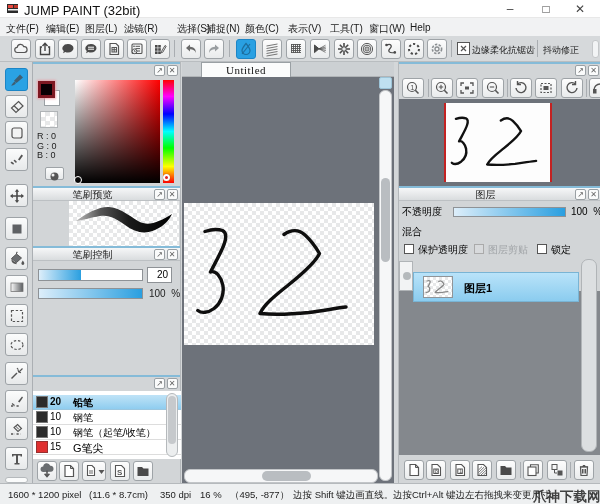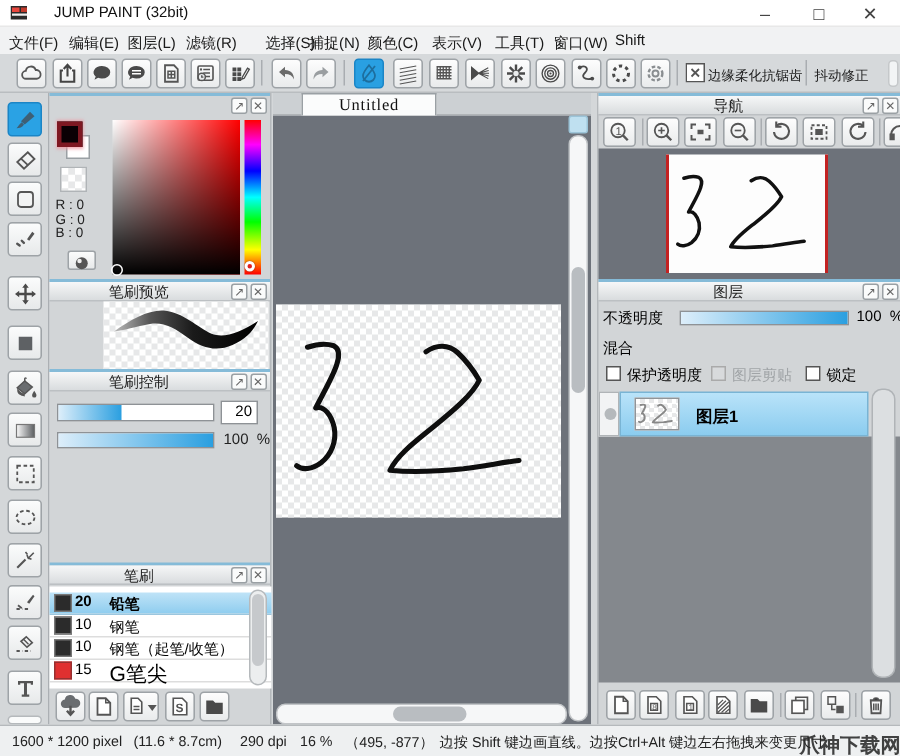--- a/index.html
+++ b/index.html
@@ -1,21 +1,21 @@
 <!DOCTYPE html>
 <html><head>
 <meta charset="utf-8">
 <style>
 * { margin:0; padding:0; box-sizing:border-box; }
 html,body { width:600px; height:504px; overflow:hidden; }
 body { font-family:"Liberation Sans", sans-serif; position:relative; background:#d4d7d9; }
 .abs { position:absolute; }
 
 #titlebar { left:0; top:0; width:600px; height:18px; background:#ffffff; border-bottom:1px solid #e8e8e8; }
-#titlebar .ttext { left:36px; top:3px; font-size:10px; color:#111; }
+#titlebar .ttext { left:24px; top:3px; font-size:13px; color:#111; }
 .wbtn { top:2px; font-size:12px; color:#444; width:14px; text-align:center; }
 #menubar { left:0; top:18px; width:600px; height:18px; background:#f1f2f3; }
 .mitem { top:4px; font-size:10px; color:#1a1a1a; white-space:nowrap; }
 #toolbar { left:0; top:36px; width:600px; height:26px; background:#d6d9db; border-bottom:1px solid #b9bdc0; }
 .tbtn { top:3px; width:20px; height:20px; background:linear-gradient(#fdfdfd,#e9ebec); border:1px solid #9ea3a7; border-radius:3px; }
 .tbtn svg { position:absolute; left:1px; top:1px; }
 .tbtn.sel { background:#29a0e2; border-color:#1b85c6; }
 .tsep { top:4px; width:1px; height:17px; background:#a9adb1; }
 
 #tools { left:0; top:62px; width:33px; height:421px; background:#d4d7d9; border-right:1px solid #abafb3; }
@@ -63,21 +63,21 @@
   <span class="abs mitem" style="left:6px">文件(F)</span>
   <span class="abs mitem" style="left:46px">编辑(E)</span>
   <span class="abs mitem" style="left:85px">图层(L)</span>
   <span class="abs mitem" style="left:124px">滤镜(R)</span>
   <span class="abs mitem" style="left:177px">选择(S)</span>
   <span class="abs mitem" style="left:206px">捕捉(N)</span>
   <span class="abs mitem" style="left:245px">颜色(C)</span>
   <span class="abs mitem" style="left:288px">表示(V)</span>
   <span class="abs mitem" style="left:330px">工具(T)</span>
   <span class="abs mitem" style="left:369px">窗口(W)</span>
-  <span class="abs mitem" style="left:410px">Shift</span>
+  <span class="abs mitem" style="left:410px">Help</span>
 </div>
 
 <div id="toolbar" class="abs">
 
   <div class="abs tbtn" style="left:11px">
       <svg width="16" height="16" viewBox="0 0 16 16">
         <path d="M4.5 11.5 a2.6 2.6 0 0 1 -0.3 -5.2 a3.4 3.4 0 0 1 6.6 -0.6 a2.9 2.9 0 0 1 0.7 5.8 z" fill="none" stroke="#555" stroke-width="1.2"></path>
       </svg>
     </div>
 
@@ -362,23 +362,20 @@
   <div class="abs slider" style="left:5px;top:207px;width:105px;height:12px">
       <div class="sfill" style="width:42px"></div>
     </div>
   <div class="abs" style="left:114px;top:205px;width:25px;height:16px;background:#fff;border:1px solid #8e9296;font-size:10px;text-align:right;line-height:14px;padding-right:3px">20</div>
   <div class="abs slider" style="left:5px;top:226px;width:105px;height:11px">
       <div class="sfill" style="width:103px"></div>
     </div>
   <div class="abs" style="left:116px;top:226px;font-size:10px;color:#222">100&nbsp;&nbsp;%</div>
 
   <div class="abs ptop" style="top:313px"></div>
-  <div class="abs ptitle" style="top:315px">
-      <div class="abs txt">笔刷</div>
-    </div>
   <div class="abs pbtn" style="left:121px;top:316px">↗</div>
   <div class="abs pbtn" style="left:133.5px;top:316px">✕</div>
   <div class="abs" style="left:0;top:329px;width:148px;height:68px;background:#fff">
     <div class="abs" style="left:0;top:4px;width:148px;height:15px;background:linear-gradient(#bfe3f7,#8fcdef);border-bottom:1px solid #9bc6de">
       <div class="abs" style="left:3px;top:1px;width:12px;height:12px;background:#2b2b2b;border:1px solid #777"></div>
       <span class="abs" style="left:17px;top:1px;font-size:10px;font-weight:bold">20</span>
       <span class="abs" style="left:40px;top:1px;font-size:10px;font-weight:bold">铅笔</span>
     </div>
     <div class="abs" style="left:0;top:19px;width:148px;height:15px;border-bottom:1px solid #ddd">
       <div class="abs" style="left:3px;top:1px;width:12px;height:12px;background:#2b2b2b;border:1px solid #777"></div>
@@ -386,21 +383,21 @@
       <span class="abs" style="left:40px;top:1px;font-size:10px">钢笔</span>
     </div>
     <div class="abs" style="left:0;top:34px;width:148px;height:15px;border-bottom:1px solid #ddd">
       <div class="abs" style="left:3px;top:1px;width:12px;height:12px;background:#2b2b2b;border:1px solid #777"></div>
       <span class="abs" style="left:17px;top:1px;font-size:10px">10</span>
       <span class="abs" style="left:40px;top:1px;font-size:10px">钢笔（起笔/收笔）</span>
     </div>
     <div class="abs" style="left:0;top:49px;width:148px;height:15px;border-bottom:1px solid #ddd">
       <div class="abs" style="left:3px;top:1px;width:12px;height:12px;background:#e03030;border:1px solid #973030"></div>
       <span class="abs" style="left:17px;top:1px;font-size:10px">15</span>
-      <span class="abs" style="left:40px;top:1px;font-size:14px">G笔尖</span>
+      <span class="abs" style="left:40px;top:1px;font-size:11px">G笔尖</span>
     </div>
   </div>
   <div class="abs" style="left:133px;top:331px;width:12px;height:64px;background:#eceeef;border:1px solid #b5b9bc;border-radius:6px">
     <div class="abs" style="left:1px;top:2px;width:8px;height:48px;background:#c6c9cc;border-radius:4px"></div>
   </div>
 
   <div class="abs tbtn" style="left:3.5px;top:399px">
       <svg width="16" height="16" viewBox="0 0 16 16">
         <path d="M4.5 9 a2.8 2.8 0 0 1 -0.3 -5.6 a3.6 3.6 0 0 1 7 -0.6 a3 3 0 0 1 0.6 6 z" fill="#6a6d70"></path>
         <path d="M8 7.5 V13 M5.6 10.8 L8 13.5 L10.4 10.8" stroke="#555" stroke-width="1.6" fill="none"></path>
@@ -451,23 +448,20 @@
   <div class="abs sb" style="left:197px;top:28px;width:13px;height:391px"></div>
   <div class="abs sbthumb" style="left:199px;top:116px;width:9px;height:84px"></div>
 
   <div class="abs sb" style="left:2px;top:407px;width:194px;height:14px"></div>
   <div class="abs sbthumb" style="left:80px;top:409px;width:49px;height:10px"></div>
 </div>
 
 <div id="rightpanels" class="abs" style="left:398px;top:62px;width:202px;height:421px;background:#d2d5d7;border-left:1px solid #b4b8bb">
 
   <div class="abs ptop" style="top:0"></div>
-  <div class="abs ptitle" style="top:2px">
-      <div class="abs txt">导航</div>
-    </div>
   <div class="abs pbtn" style="left:176px;top:3px">↗</div>
   <div class="abs pbtn" style="left:189px;top:3px">✕</div>
 
   <div class="abs tbtn" style="left:3px;top:16px;width:22px">
       <svg width="18" height="16" viewBox="0 0 18 16">
         <circle cx="8" cy="7" r="4.5" fill="none" stroke="#555" stroke-width="1.2"></circle>
         <path d="M11.3 10.3 L14.5 13.5" stroke="#555" stroke-width="1.6"></path>
         <text x="6.3" y="10" font-size="7.5" fill="#555" font-family="Liberation Sans">1</text>
       </svg>
     </div>
@@ -550,21 +544,21 @@
   <div class="abs" style="left:75px;top:182px;width:10px;height:10px;background:#d8dadc;border:1px solid #aaa"></div>
   <span class="abs" style="left:89px;top:181px;font-size:10px;color:#a0a4a7">图层剪贴</span>
   <div class="abs" style="left:138px;top:182px;width:10px;height:10px;background:#fff;border:1px solid #555"></div>
   <span class="abs" style="left:152px;top:181px;font-size:10px">锁定</span>
 
   <div class="abs" style="left:0;top:229px;width:202px;height:164px;background:#84888d"></div>
   <div class="abs" style="left:182px;top:197px;width:16px;height:193px;background:#dcdfe1;border:1px solid #b0b4b7;border-radius:7px"></div>
   <div class="abs" style="left:0;top:199px;width:14px;height:30px;background:#f2f3f4;border:1px solid #b0b4b7">
     <div class="abs" style="left:3px;top:10px;width:8px;height:8px;background:#b5b9bc;border-radius:50%"></div>
   </div>
-  <div class="abs" style="left:14px;top:199px;width:166px;height:30px;background:linear-gradient(#b9e3f9,#8bccef);border:1px solid #79b4d4">
+  <div class="abs" style="left:14px;top:210px;width:166px;height:30px;background:linear-gradient(#b9e3f9,#8bccef);border:1px solid #79b4d4">
     <div class="abs checker" style="left:9px;top:3px;width:30px;height:22px;border:1px solid #909498;background-size:6px 6px">
       <svg width="28" height="20" viewBox="0 0 190 142" preserveAspectRatio="none">
         <g fill="none" stroke="#888" stroke-width="9" stroke-linecap="round" stroke-linejoin="round">
           <path d="M21 28.5 C 27 26.5 34 26 38.5 27.5 C 42.5 29.5 42.5 34 40.5 40 C 38.5 47 31 60 26.5 69 C 32 67 37 74 38.8 82 C 40.5 91 37 100 30 105.5 C 24 110 17.5 110.5 13.8 107.5"></path>
           <path d="M100 31.5 C 107 26.5 115 26.5 121 32 C 127 37.5 132 44.5 135.5 50.5 C 131 60 118 71 105 81.5 C 94 90.5 81 100 76 110.5 C 90 112 110 111 125 109.5 C 140 107.5 153 105 162 104"></path>
         </g>
       </svg>
     </div>
     <span class="abs" style="left:50px;top:8px;font-size:11px;font-weight:bold">图层1</span>
   </div>
@@ -619,19 +613,19 @@
       <svg width="16" height="16" viewBox="0 0 16 16">
         <path d="M4.5 5 H11.5 L11 13.5 H5z" fill="none" stroke="#555" stroke-width="1.2"></path>
         <path d="M4 4.8 H12 M6.5 4.5 C6.5 3 9.5 3 9.5 4.5 M6.5 7 V11.5 M8 7 V11.5 M9.5 7 V11.5" stroke="#555" stroke-width="1"></path>
       </svg>
     </div>
 </div>
 
 <div id="statusbar" class="abs">
   <span style="left:8px">1600 * 1200 pixel</span>
   <span style="left:89px">(11.6 * 8.7cm)</span>
-  <span style="left:160px">290 dpi</span>
+  <span style="left:160px">350 dpi</span>
   <span style="left:200px">16 %</span>
   <span style="left:230px">（495, -877）</span>
   <span style="left:393px">边按Ctrl+Alt 键边左右拖拽来变更尺寸</span>
   <span style="left:293px">边按 Shift 键边画直线。</span>
 </div>
 <div id="watermark" class="abs">爪神下载网</div>
 
 </body></html>

